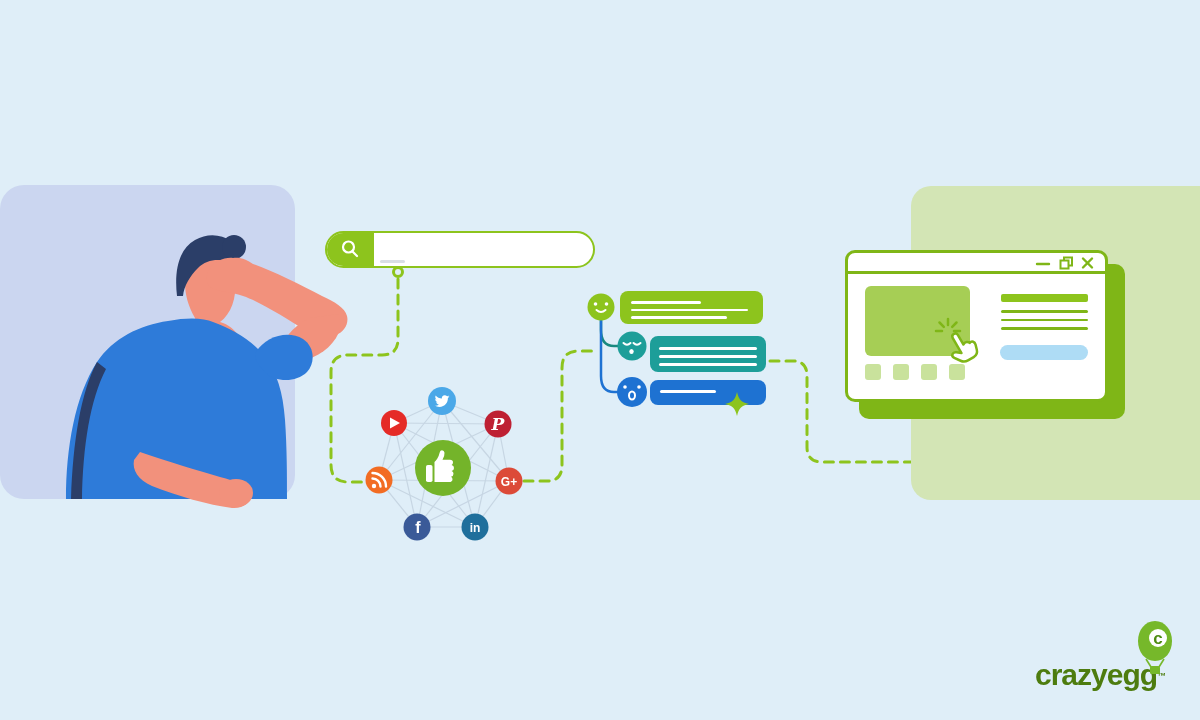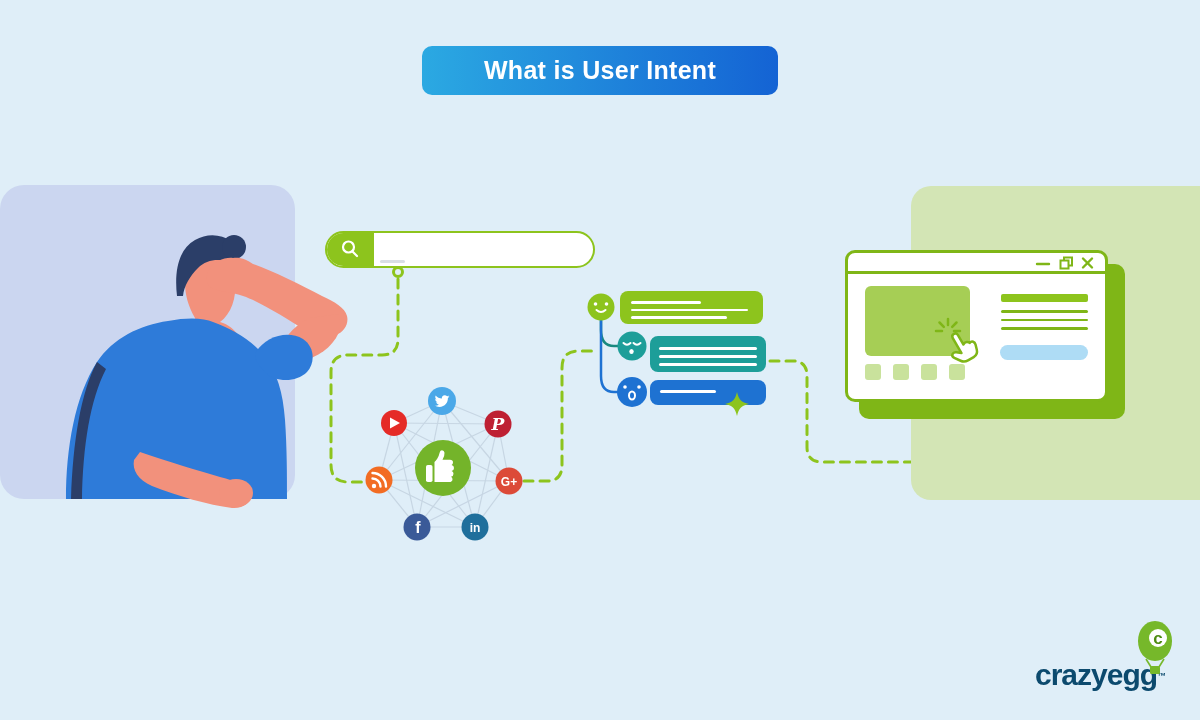--- a/index.html
+++ b/index.html
@@ -25,21 +25,21 @@
   .win-shadow{left:859px;top:264px;width:266px;height:155px;background:#7FB617;border-radius:10px;}
   .window{left:845px;top:250px;width:263px;height:152px;background:#fff;border:3px solid #7FB617;
           border-radius:10px;box-sizing:border-box;}
   .titlebar{position:absolute;left:0;top:0;width:100%;height:18px;border-bottom:3px solid #7FB617;box-sizing:content-box;}
   .hero{position:absolute;left:17px;top:33px;width:105px;height:70px;background:#A6CE55;border-radius:6px;}
   .thumb{position:absolute;top:111px;width:16px;height:16px;background:#C9E29C;border-radius:3px;}
   .headline{position:absolute;left:153px;top:41px;width:87px;height:8px;background:#8DC41D;border-radius:2px;}
   .tline{position:absolute;left:153px;width:87px;height:2.5px;background:#7FB617;border-radius:2px;}
   .cta{position:absolute;left:152px;top:92px;width:88px;height:15px;background:#AEDCF5;border-radius:8px;}
   
-  .brand{left:1035px;top:658px;font-size:30px;font-weight:800;color:#0c4a6e;letter-spacing:-1px;}
+  .brand{left:1035px;top:658px;font-size:30px;font-weight:800;color:#4d7c0f;letter-spacing:-1px;}
   .tm{font-size:9px;vertical-align:6px;letter-spacing:0;}
   svg{display:block;}
 </style>
 </head>
 <body>
 
 <div class="stage">
 
   <svg class="abs" style="left:0;top:180px" width="360" height="345" viewBox="0 180 360 345">
     <rect x="0" y="185" width="295" height="314" rx="24" fill="#CBD6F0"></rect>
@@ -48,23 +48,20 @@
     <path fill="#2B3E68" d="M97,362 C81,392 73,440 71,499 L82,499 C83,446 90,400 106,369 Z"></path>
     <path fill="#2B3E68" d="M177,296 C174,270 179,249 195,240 C207,233 221,234 231,241 C235,250 235,256 229,262 C218,258 206,260 198,268 C190,276 184,286 183,296 Z"></path>
     <circle cx="234" cy="247" r="12" fill="#2B3E68"></circle>
     <path fill="#F2917C" d="M209,270 C214,261 225,257 233,258 C241,257 247,260 253,264 C273,271 301,285 322,296 C335,302 345,308 347,316 C349,324 344,332 336,335 C326,339 314,336 305,330 C287,319 261,302 243,296 C233,292 221,292 214,289 C206,286 205,277 209,270 Z"></path>
     <path fill="#F2917C" d="M341,327 C336,343 323,355 307,359 C295,361 285,356 281,348 C286,334 297,324 310,318 L338,314 Z"></path>
     <path fill="#2E7BD9" d="M256,352 C266,336 288,330 303,339 C314,346 316,362 307,372 C296,383 275,382 266,373 C259,366 253,359 256,352 Z"></path>
     <path fill="#F2917C" d="M140,452 C170,462 196,470 220,477 C236,481 248,486 250,494 C251,503 243,509 232,508 C208,505 178,496 152,486 C138,480 132,470 134,460 Z"></path>
     <ellipse cx="236" cy="493" rx="17" ry="14" fill="#F2917C"></ellipse>
   </svg>
 
-  <div class="abs banner">
-    <span>What is User Intent</span>
-  </div>
 
   <svg class="abs" style="left:0;top:0;pointer-events:none" width="1200" height="720" viewBox="0 0 1200 720">
     <g stroke="#8DC41D" stroke-width="3" fill="none" stroke-linecap="round" stroke-dasharray="9 7">
       <path d="M398,279 L398,339 Q398,355 382,355 L348,355 Q331,355 331,372 L331,465 Q331,482 348,482 L363,482"></path>
       <path d="M524,481 L547,481 Q562,481 562,465 L562,368 Q562,351 578,351 L595,351"></path>
       <path d="M770,361 L793,361 Q807,361 807,376 L807,447 Q807,462 822,462 L957,462 Q972,462 972,447 L972,438"></path>
     </g>
     <path d="M965.5,441 L972,429 L978.5,441" stroke="#8DC41D" stroke-width="3" fill="none" stroke-linecap="round" stroke-linejoin="round"></path>
     <circle cx="398" cy="272" r="4.5" fill="#DFEEF8" stroke="#8DC41D" stroke-width="3"></circle>
   </svg>

